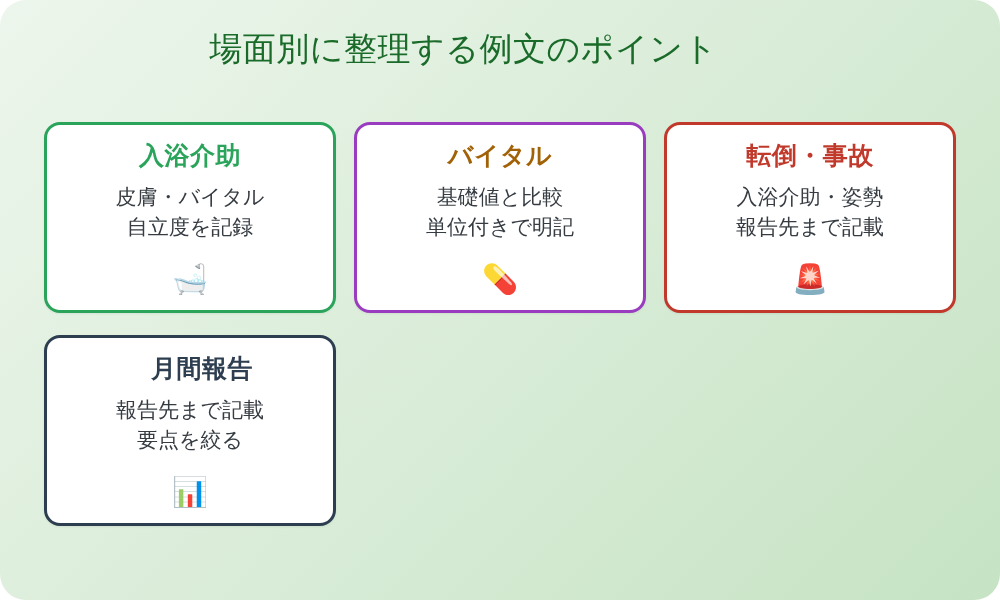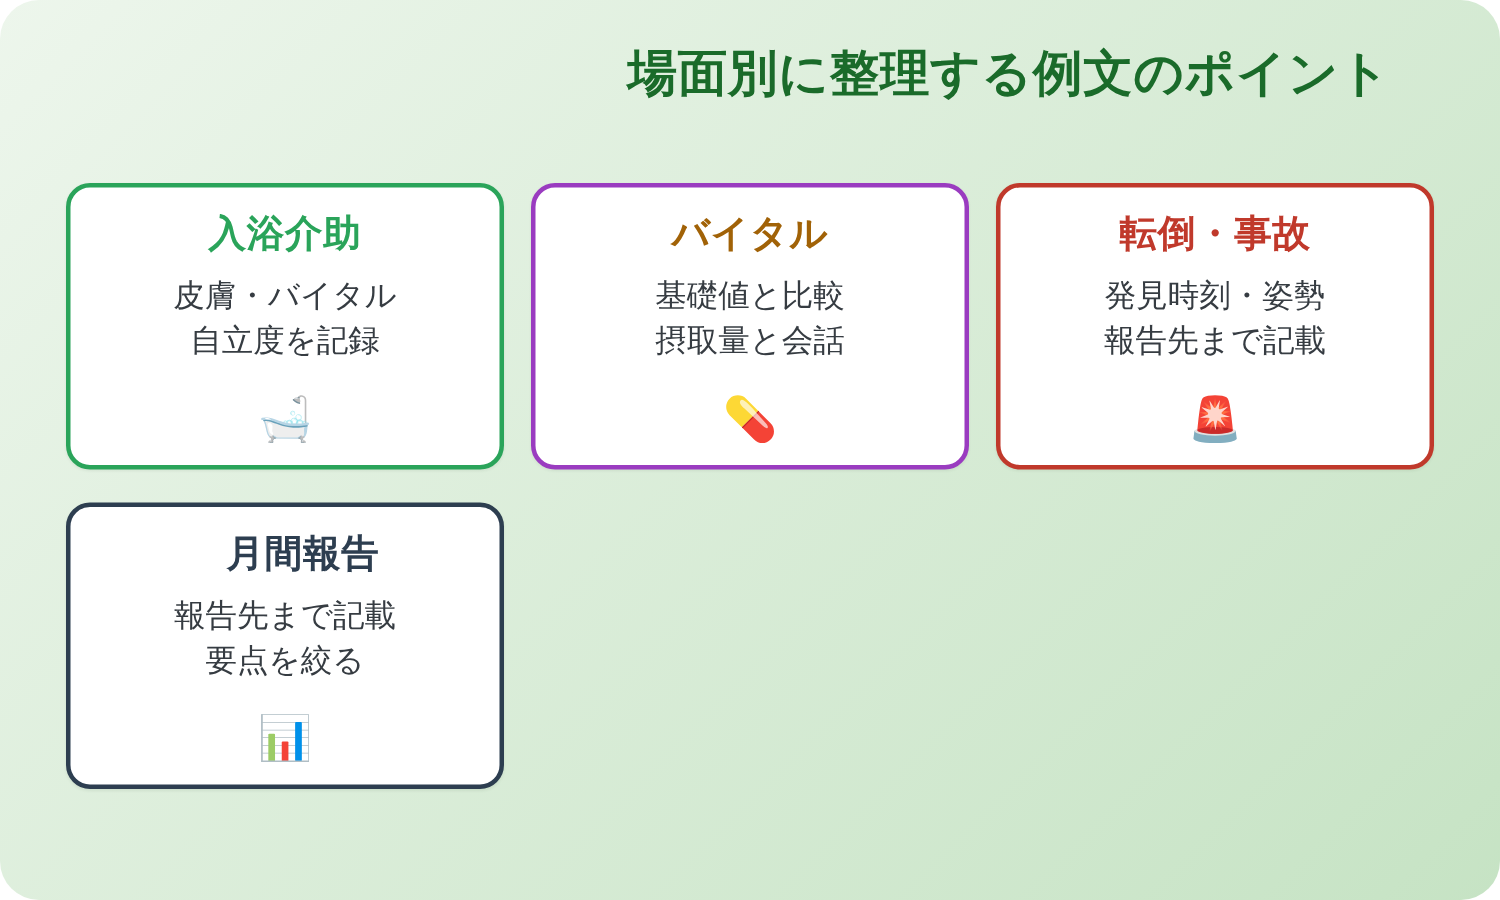--- a/index.html
+++ b/index.html
@@ -23,23 +23,23 @@
     border-radius: 26px;
     background: linear-gradient(135deg, #edf6ec 0%, #e4f1e2 38%, #d6ebd3 68%, #c6e3c4 100%);
     overflow: hidden;
   }
 
   #page-title {
     position: absolute;
     top: 28px;
     left: 0;
     width: 927px;
-    text-align: right;
+    text-align: center;
     font-size: 33px;
-    font-weight: bold;
+    font-weight: normal;
     letter-spacing: 0.5px;
     color: #1a6b2a;
     line-height: 1.25;
   }
 
   #card-grid {
     position: absolute;
     left: 44px;
     top: 122px;
     width: 912px;
@@ -110,27 +110,27 @@
     <div class="card" style="border-color: rgb(42, 164, 90); justify-content: center;">
       <div class="card-title" style="color: rgb(42, 164, 90);">入浴介助</div>
       <div class="card-body">皮膚・バイタル
 自立度を記録</div>
       <div class="card-icon">🛁</div>
     </div>
 
     <div class="card" style="border-color: rgb(154, 60, 192);">
       <div class="card-title" style="color: #a16207;">バイタル</div>
       <div class="card-body">基礎値と比較
-摂取量と会話</div>
+単位付きで明記</div>
       <div class="card-icon">💊</div>
     </div>
 
     <div class="card" style="border-color: rgb(192, 57, 43);">
       <div class="card-title" style="color: rgb(192, 57, 43);">転倒・事故</div>
-      <div class="card-body">発見時刻・姿勢
+      <div class="card-body">入浴介助・姿勢
 報告先まで記載</div>
       <div class="card-icon">🚨</div>
     </div>
 
     <div class="card" style="border-color: rgb(45, 62, 80);">
       <div class="card-title" style="color: rgb(45, 62, 80); margin-left: 24px;">月間報告</div>
       <div class="card-body">報告先まで記載
 要点を絞る</div>
       <div class="card-icon">📊</div>
     </div>

